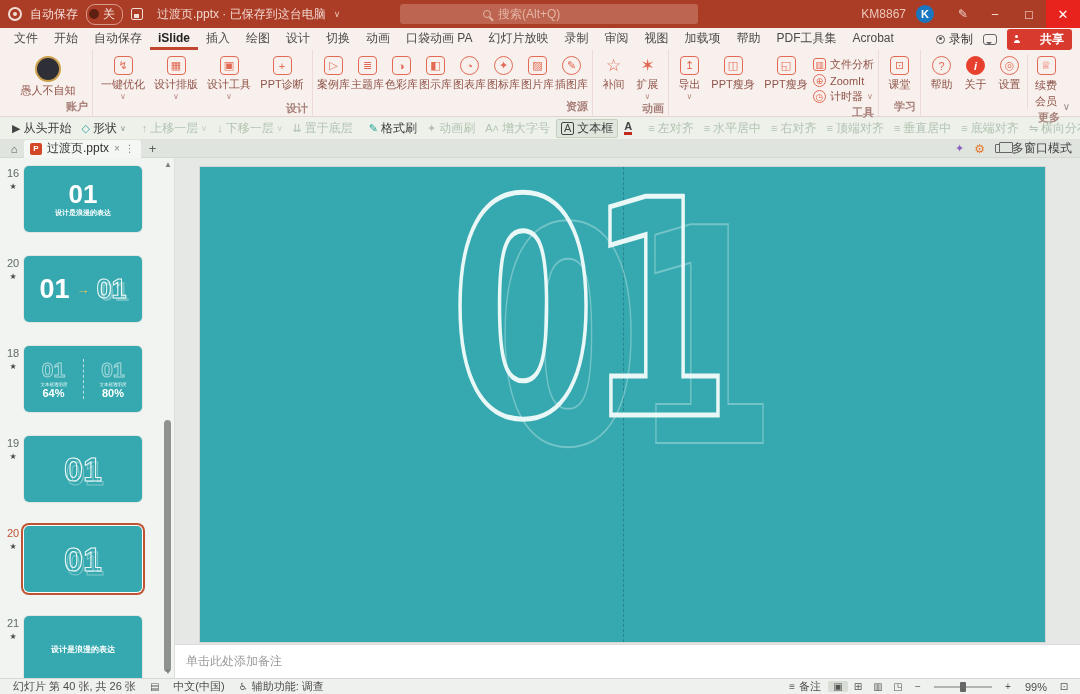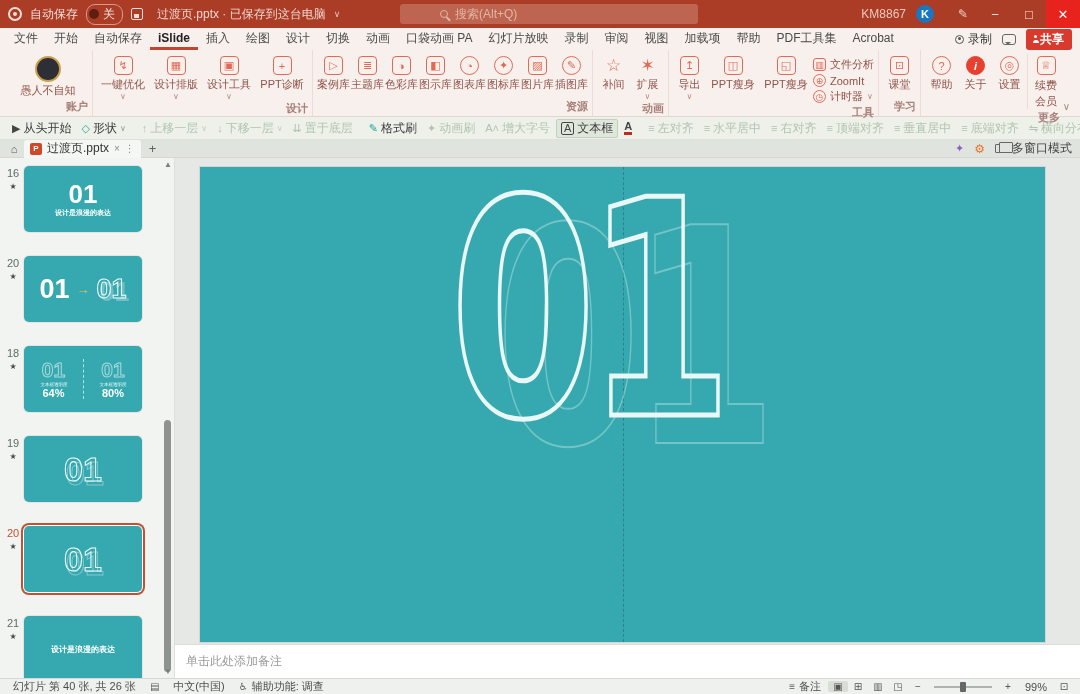--- a/index.html
+++ b/index.html
@@ -10,42 +10,42 @@
   
   .titlebar { height:28px; background:#ab3c26; display:flex; align-items:center; color:#f3ded7; position:relative; flex:0 0 auto; }
   .tb-left { display:flex; align-items:center; gap:8px; padding-left:8px; }
   .app-ring { width:14px; height:14px; border:2px solid #f3ded7; border-radius:50%; position:relative; }
   .app-ring::after { content:""; position:absolute; left:3px; top:3px; width:4px; height:4px; background:#f3ded7; border-radius:50%; }
   .autosave-toggle { display:flex; align-items:center; gap:4px; border:1px solid #d89a88; border-radius:9px; padding:1px 7px 1px 2px; }
   .autosave-dot { width:10px; height:10px; border-radius:50%; background:#5c1f12; }
   .floppy { width:12px; height:12px; border:1.5px solid #f3ded7; border-radius:2px; position:relative; }
   .floppy::after { content:""; position:absolute; left:2px; bottom:1px; width:5px; height:4px; background:#f3ded7; }
   .searchbox { position:absolute; left:400px; top:4px; width:298px; height:20px; background:#bd6550; border-radius:3px;
-    display:flex; align-items:center; gap:7px; padding-left:40px; color:#e3b5a6; }
+    display:flex; align-items:center; gap:7px; padding-left:83px; color:#e3b5a6; }
   .lens { width:8px; height:8px; border:1.5px solid #e3b5a6; border-radius:50%; position:relative; }
   .lens::after { content:""; position:absolute; width:5px; height:1.5px; background:#e3b5a6; transform:rotate(45deg); right:-4px; bottom:-2px; }
   .tb-right { margin-left:auto; display:flex; align-items:center; height:28px; }
   .tb-user { color:#ecc9bd; margin-right:10px; }
   .tb-avatar { width:18px; height:18px; border-radius:50%; background:#1b76c0; color:#fff; font-size:11px; font-weight:bold;
     display:flex; align-items:center; justify-content:center; margin-right:14px; }
   .tb-pen { width:30px; text-align:center; color:#f0d4cb; }
   .winbtn { width:34px; height:28px; display:flex; align-items:center; justify-content:center; color:#f6e4de; font-size:13px; }
   .winbtn.close { background:#e8231d; color:#fff; }
 
   
   .menurow { height:22px; background:#f8f0ec; display:flex; align-items:center; padding-left:6px; flex:0 0 auto; }
   .mtab { padding:0 8px; color:#4a4a4a; height:22px; line-height:21px; white-space:nowrap; }
   .mtab.active { font-weight:bold; color:#222; box-shadow:inset 0 -3px 0 #c0472e; }
   .menu-right { margin-left:auto; display:flex; align-items:center; gap:10px; padding-right:8px; }
   .record-btn { display:flex; align-items:center; gap:4px; color:#333; }
   .rec-dot { width:9px; height:9px; border:1.5px solid #555; border-radius:50%; position:relative; }
   .rec-dot::after { content:""; position:absolute; left:1.5px; top:1.5px; width:3px; height:3px; border-radius:50%; background:#555; }
   .comment-icon { width:14px; height:11px; border:1.5px solid #666; border-radius:3px; position:relative; }
   .comment-icon::after { content:""; position:absolute; left:2px; bottom:-4px; border:3px solid transparent; border-top-color:#666; }
-  .share-btn { background:#d83a2d; color:#fff; border-radius:3px; padding:2px 8px 2px 6px; display:flex; gap:1px; align-items:center; font-weight:bold; }
+  .share-btn { background:#d83a2d; color:#fff; border-radius:3px; padding:2px 8px 2px 6px; display:flex; gap:20px; align-items:center; font-weight:bold; }
   .person { width:7px; height:8px; position:relative; }
   .person::before { content:""; position:absolute; top:0; left:2px; width:3px; height:3px; border-radius:50%; background:#fff; }
   .person::after { content:""; position:absolute; bottom:0; left:0.5px; width:6px; height:3.5px; border-radius:3px 3px 0 0; background:#fff; }
 
   
   .ribbon { height:67px; background:#f8f0ec; border-bottom:1px solid #e3d6d0; display:flex; padding-left:4px; position:relative; flex:0 0 auto; }
   .rgroup { display:flex; flex-direction:column; border-right:1px solid #ecdcd5; padding:4px 4px 0 4px; }
   .ritems { display:flex; flex:1; align-items:flex-start; gap:1px; }
   .glabel { text-align:right; font-size:11px; color:#a8817a; padding:1px 0 2px;font-weight:bold; }
   .bigbtn { width:52px; display:flex; flex-direction:column; align-items:center; gap:2px; padding-top:2px; }

